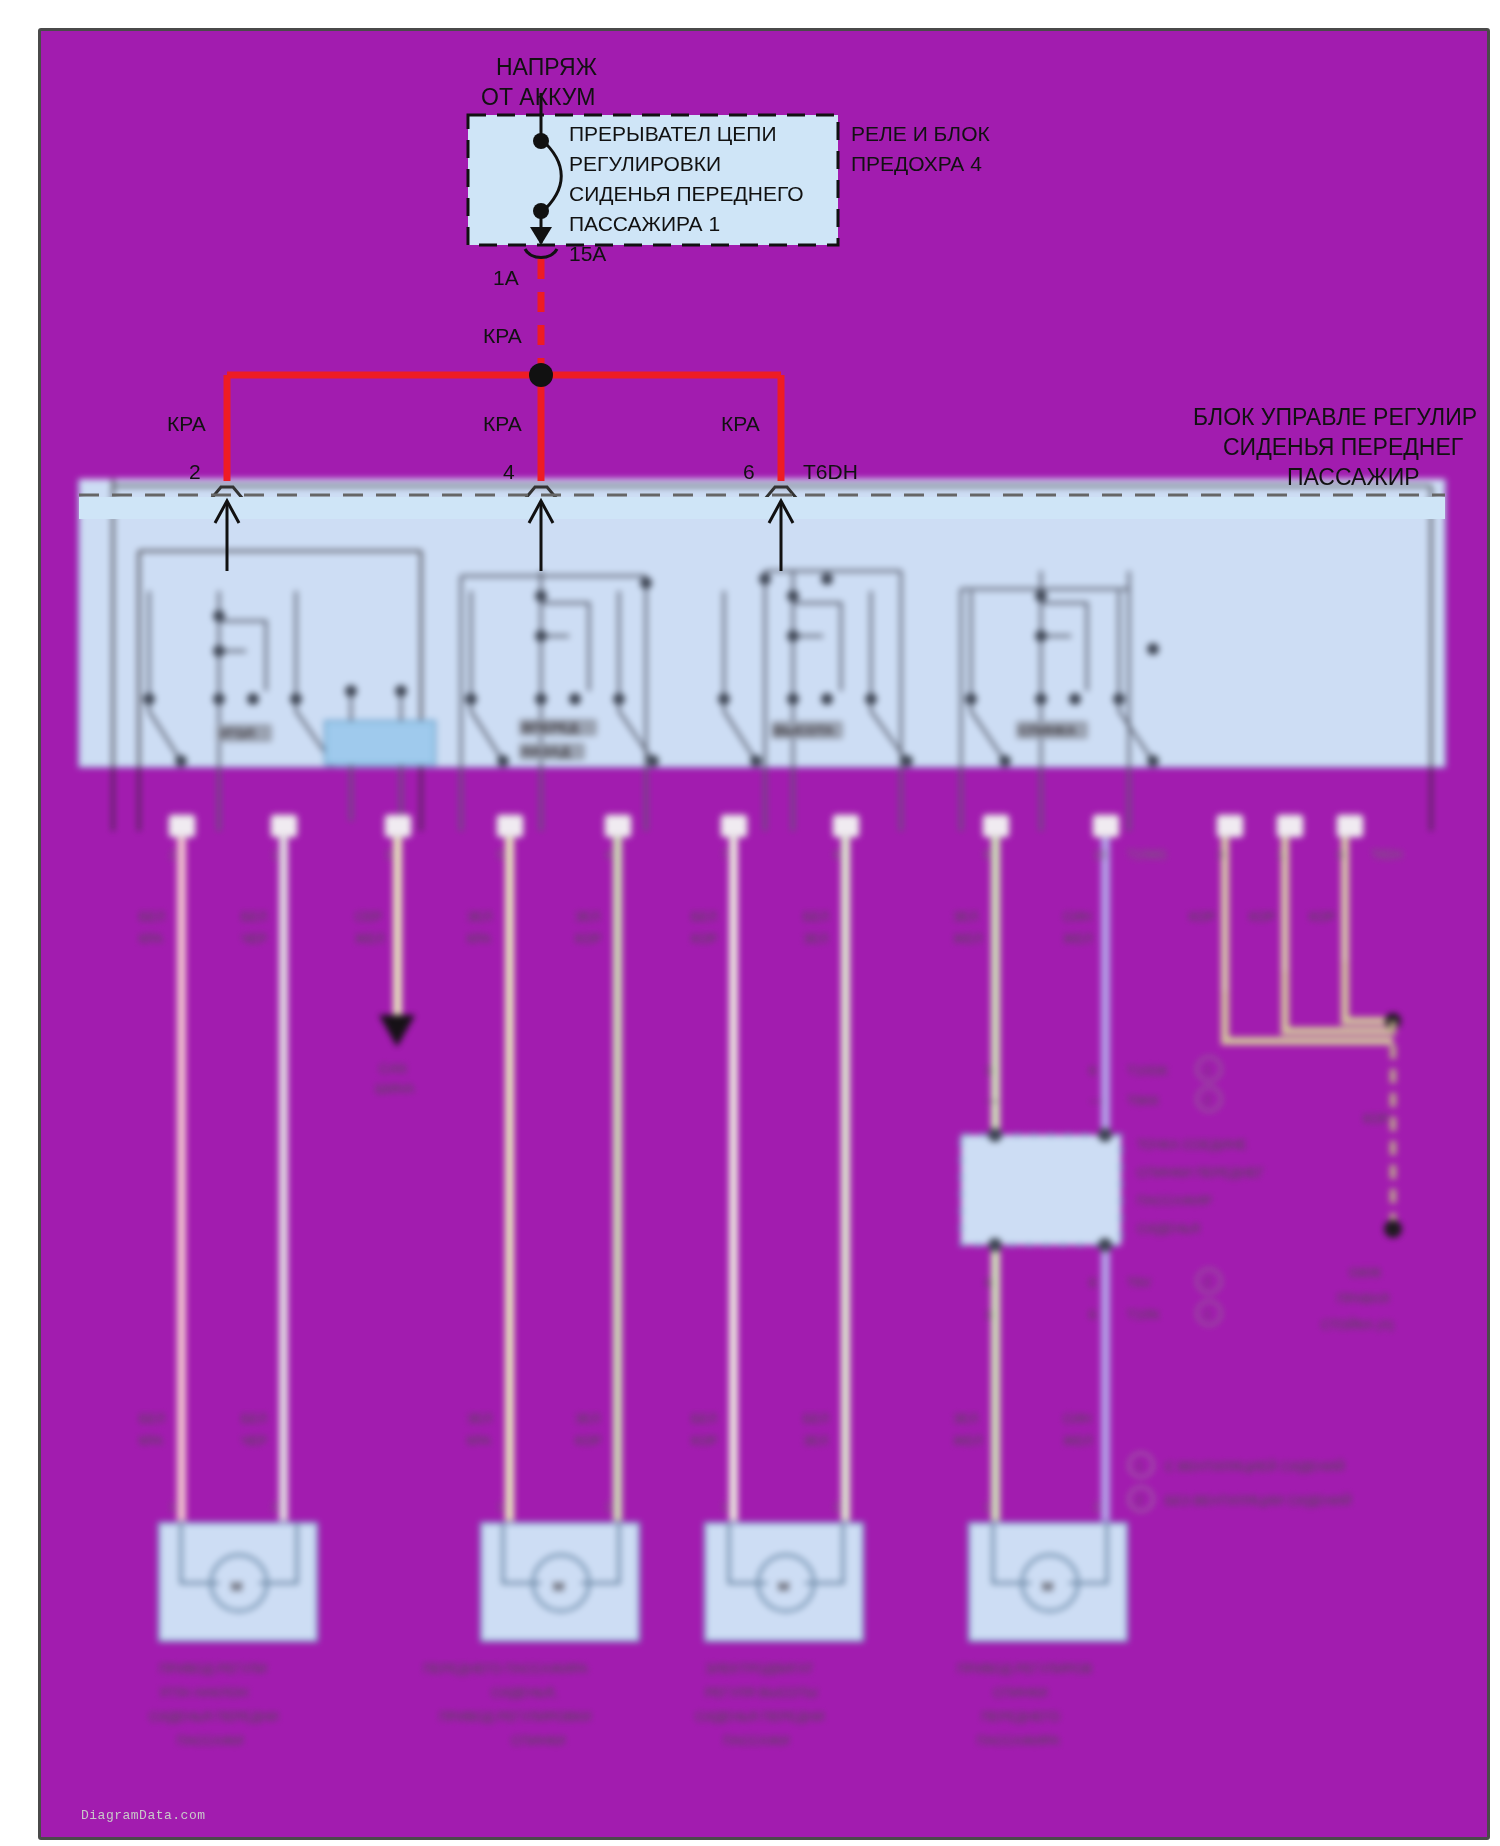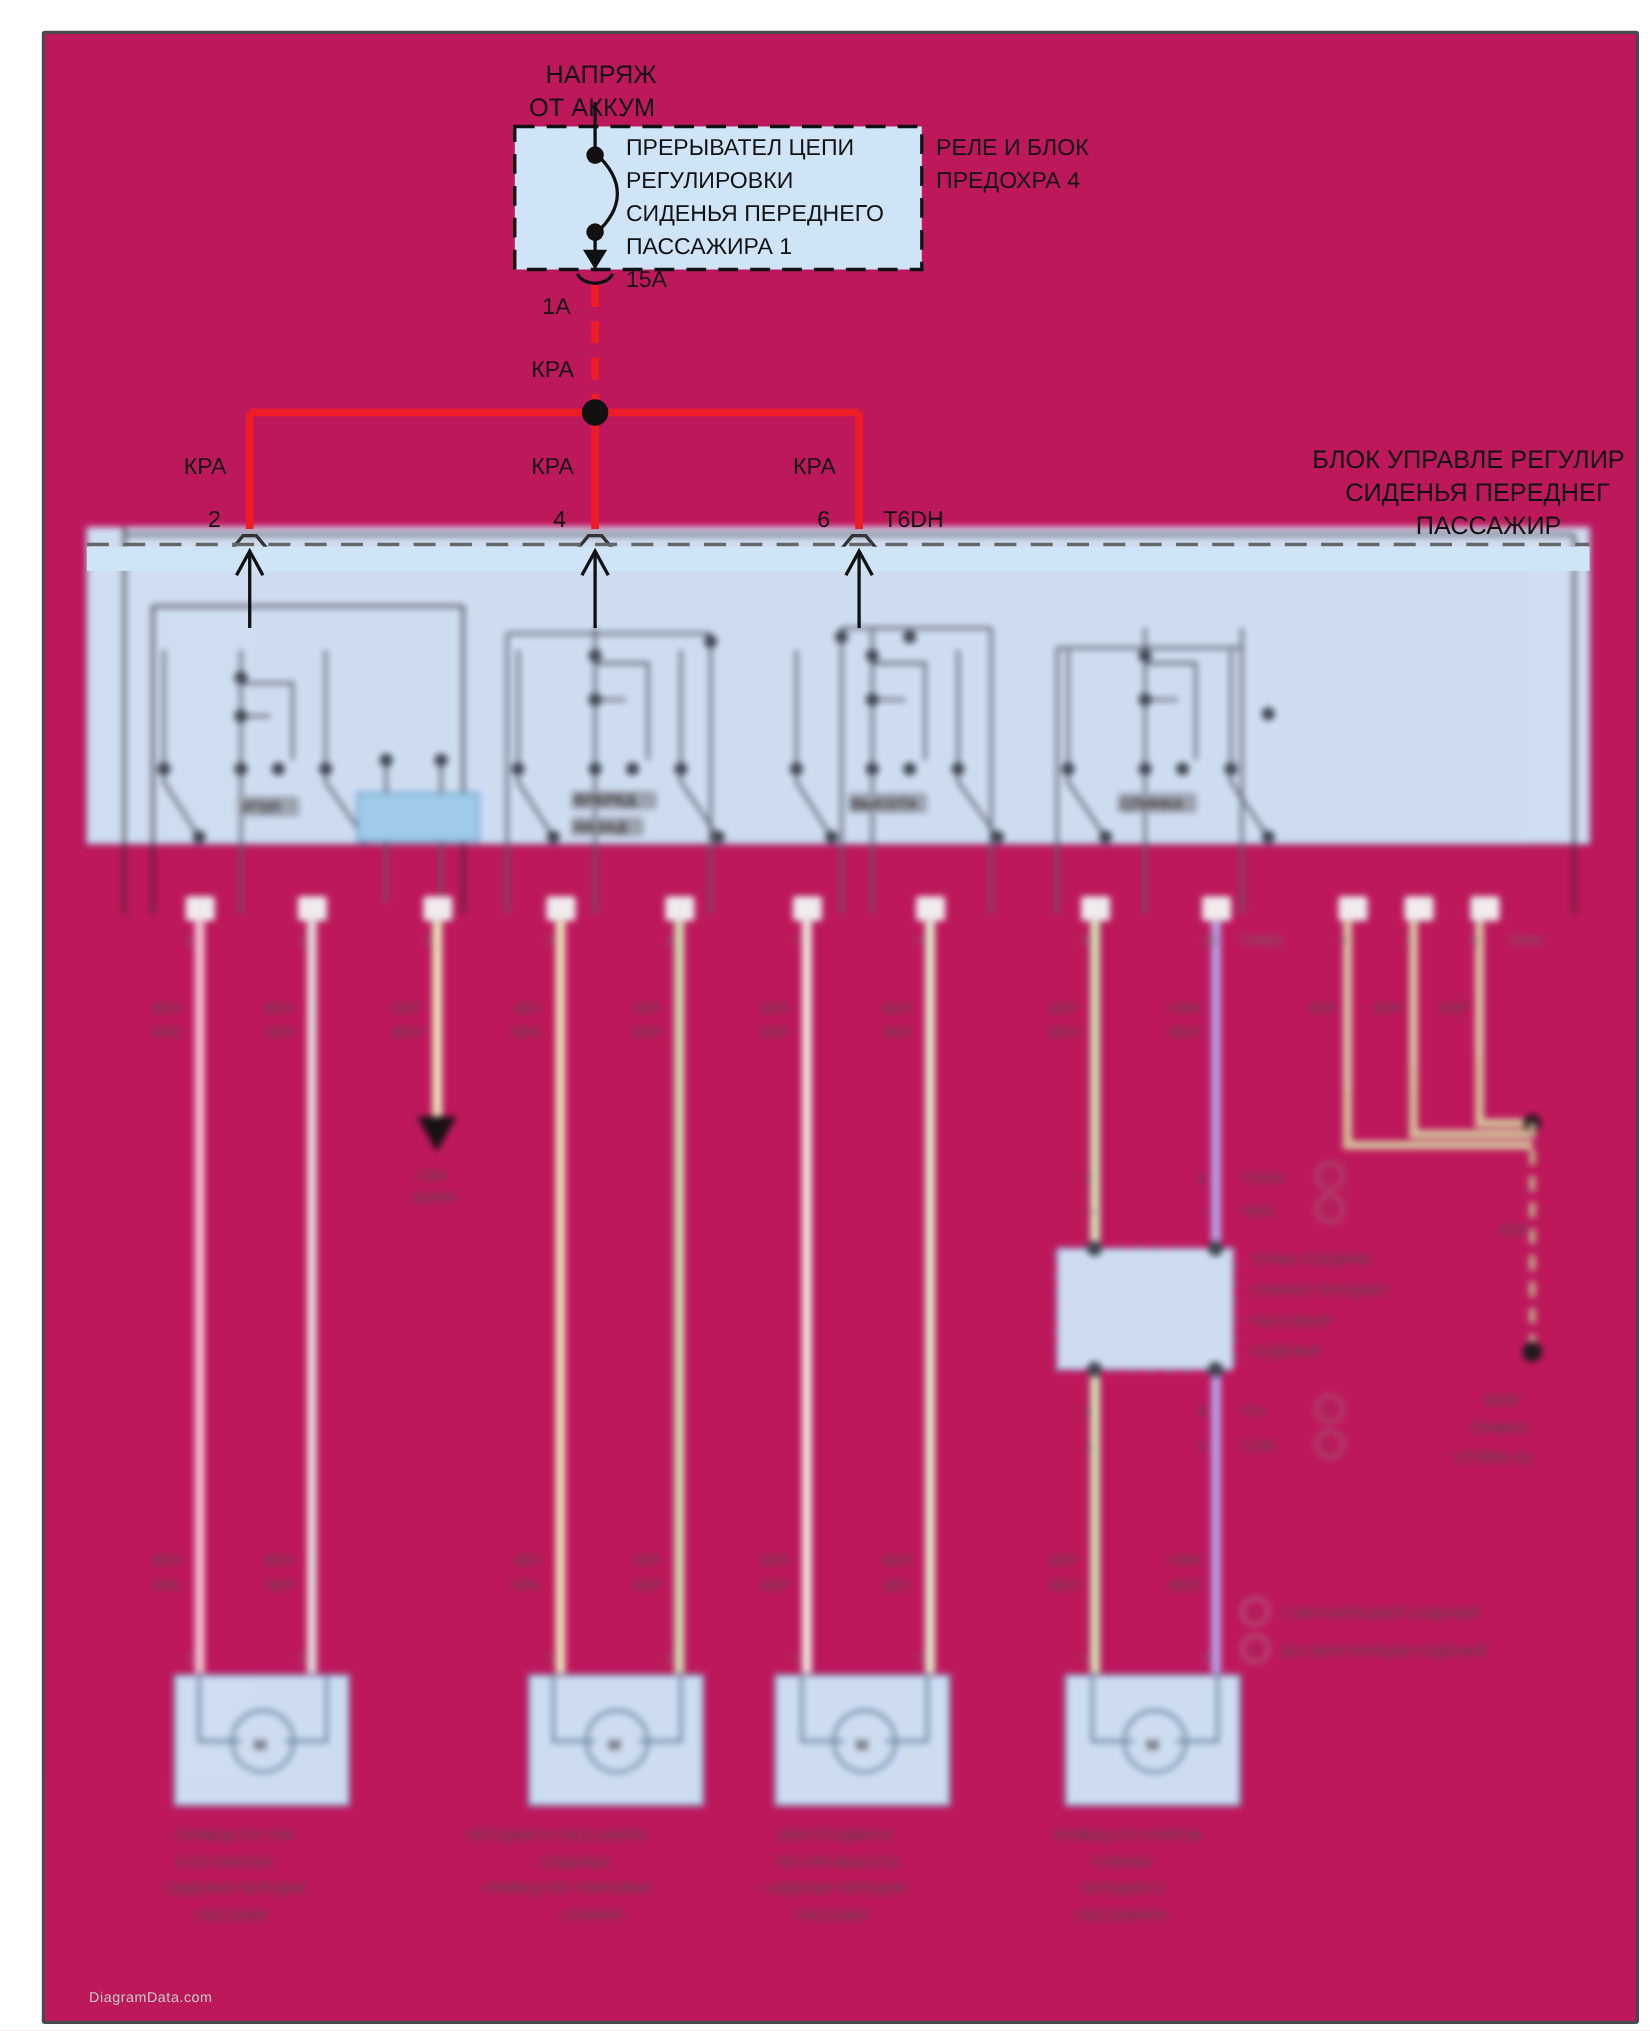--- a/index.html
+++ b/index.html
@@ -9,21 +9,21 @@
   }
   #page{
     position:absolute;left:0;top:0;width:1500px;height:1846px;
     background:#ffffff;
     box-sizing:border-box;
     border:14px solid #ffffff;
   }
   #frame{
     position:absolute;left:24px;top:14px;width:1452px;height:1812px;
     border:3px solid #4a4a4a;border-radius:3px;box-sizing:border-box;
-    background:#be185d;overflow:hidden;
+    background:#a21caf;overflow:hidden;
   }
   .svgwrap{position:absolute;left:0;top:0;width:100%;height:100%;}
   svg{display:block;}
 
   
   .lbl{font-family:"Liberation Sans", sans-serif;fill:#111;}
   .lbl-lg{font-size:23px;}
   .lbl-md{font-size:21px;}
 
   
@@ -34,21 +34,21 @@
     pointer-events:none;
   }
   .tiny{font-size:13px;fill:#4d4d4d;font-family:"Liberation Sans", sans-serif;}
   .tiny2{font-size:12px;fill:#555;font-family:"Liberation Sans", sans-serif;}
   .tinyb{font-size:13.5px;fill:#3b3b3b;font-weight:bold;font-family:"Liberation Sans", sans-serif;}
   .pin{font-size:12px;fill:#6b6b6b;font-family:"Liberation Sans", sans-serif;}
 
   #watermark{
     position:absolute;left:40px;bottom:14px;
     font-size:13px;color:#c9c9c9;letter-spacing:.5px;
-    font-family:Liberation Sans, sans-serif;
+    font-family:Liberation Mono, monospace;
   }
 </style>
 </head>
 <body>
 
 <div id="page">
   <div id="frame">
 
     <div id="blurlayer">
       <svg width="1452" height="1812" viewBox="0 0 1452 1812" xmlns="http://www.w3.org/2000/svg">

